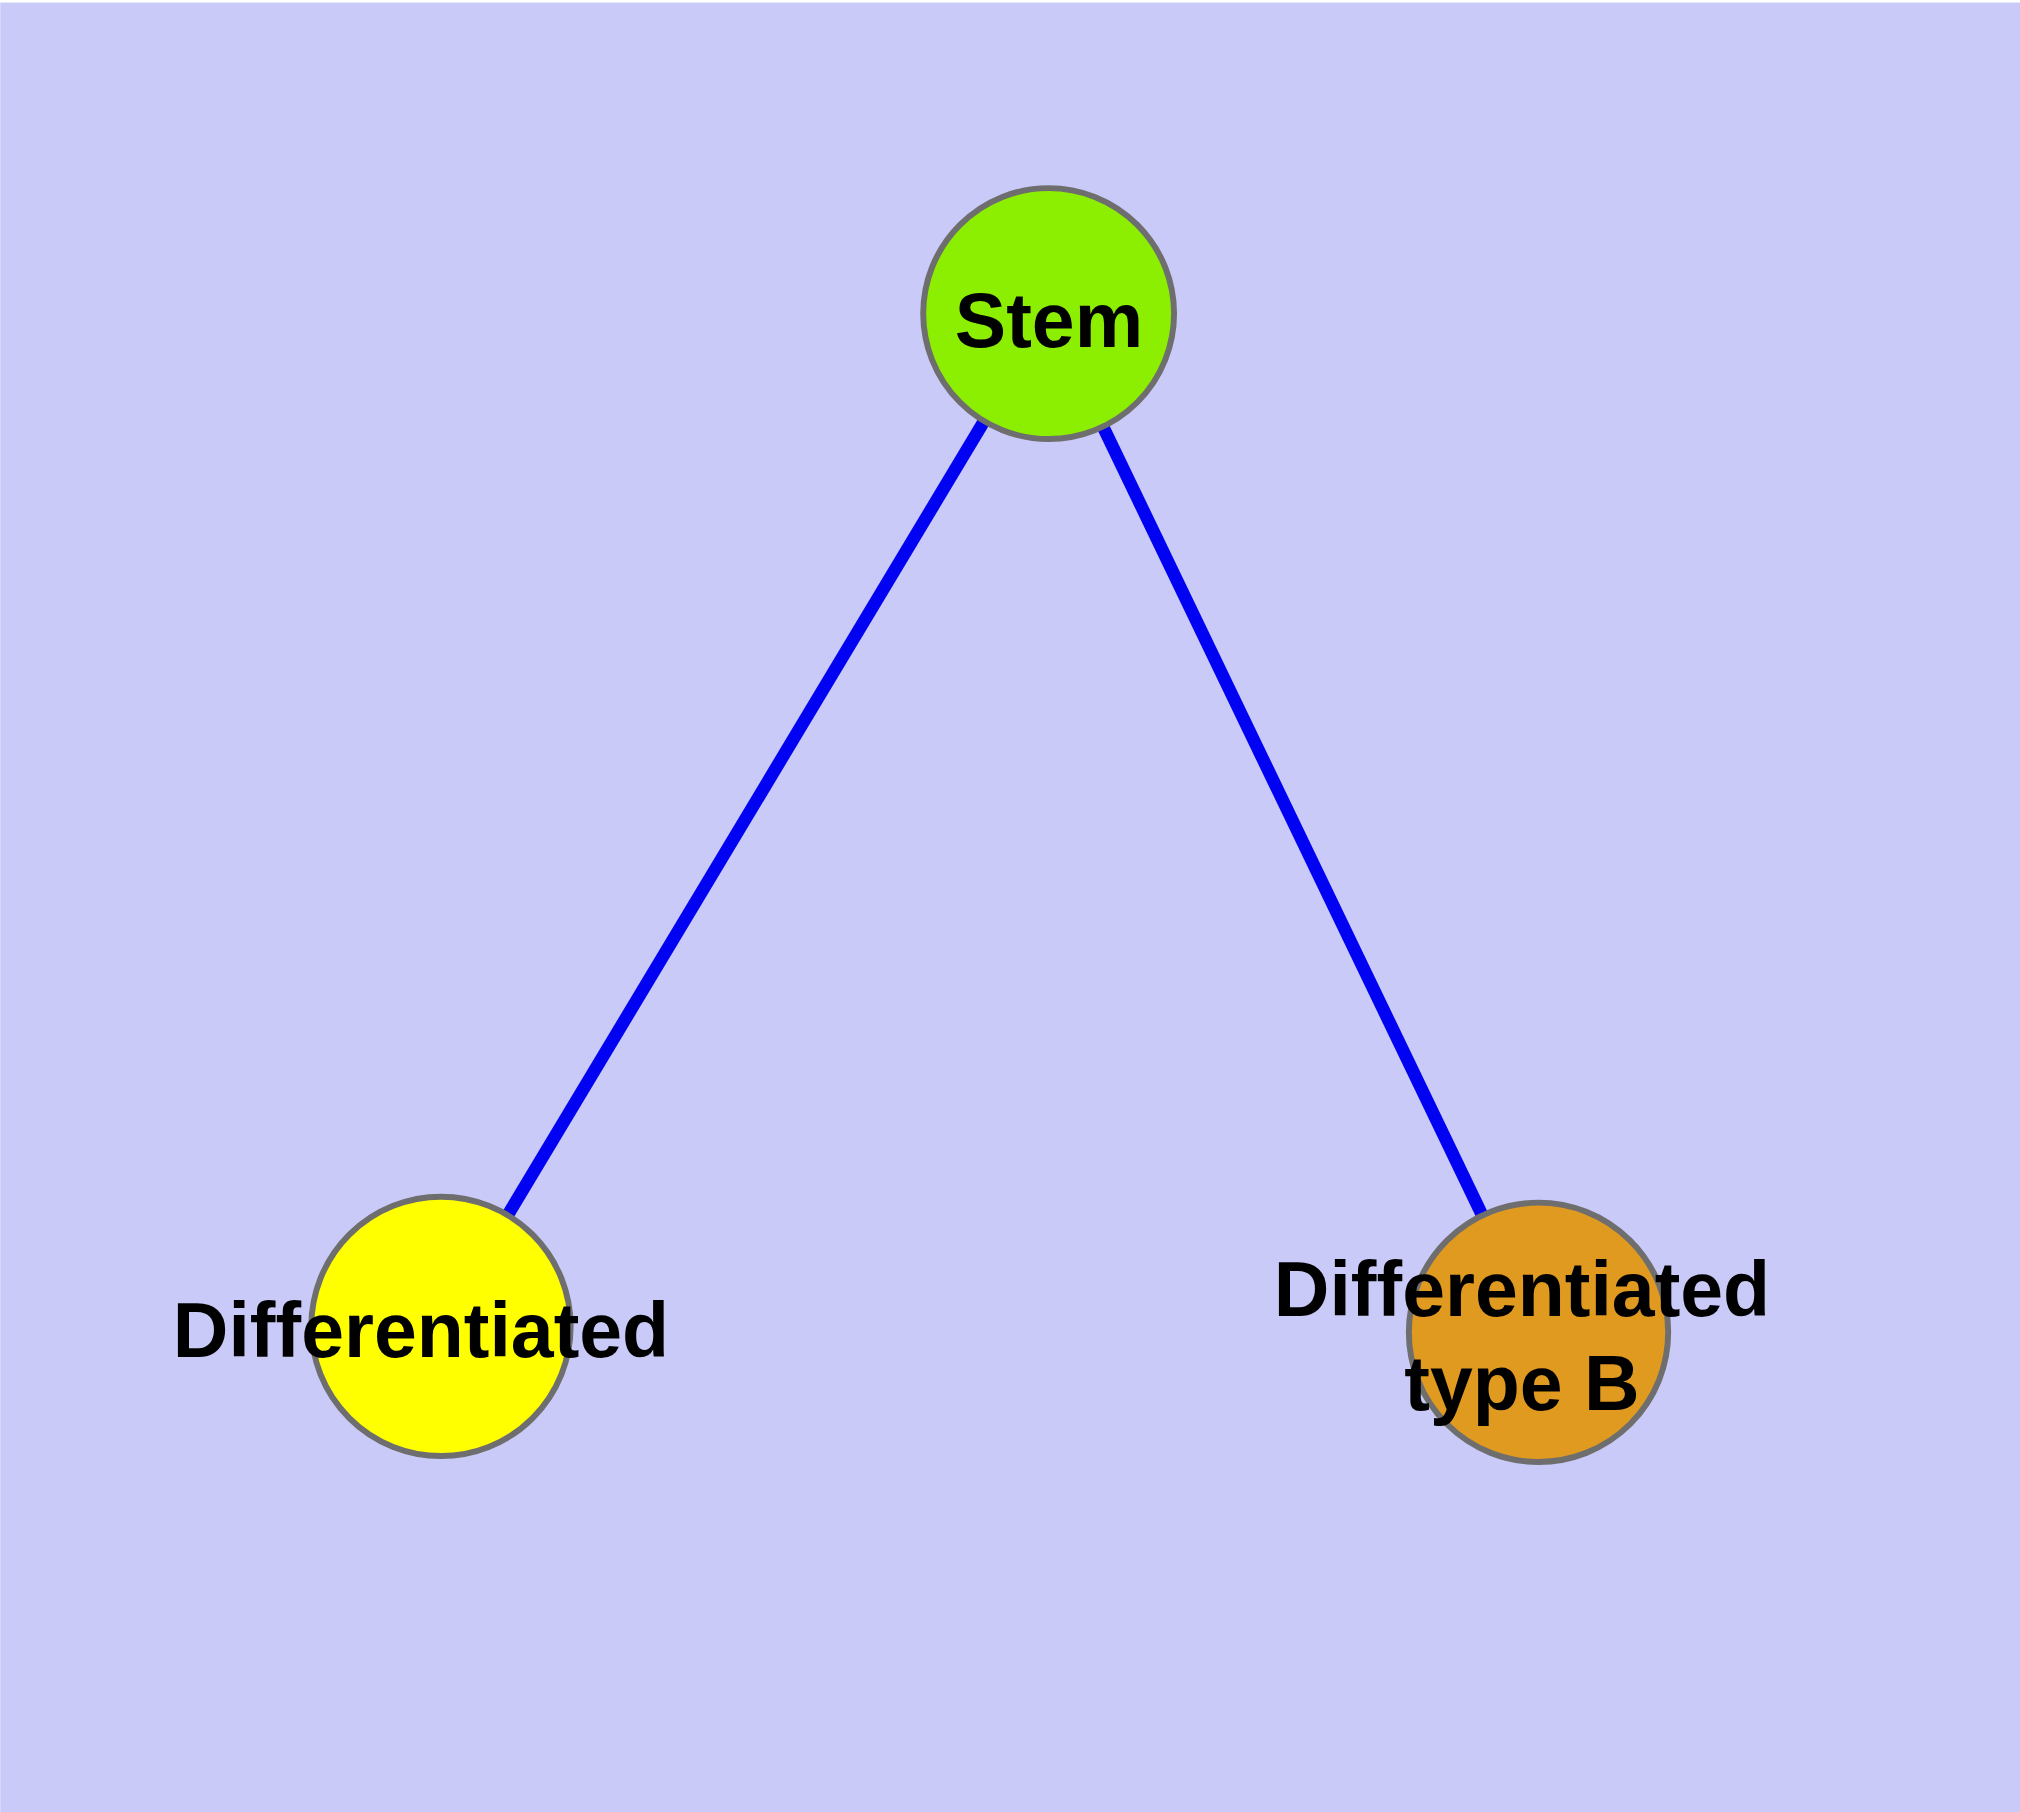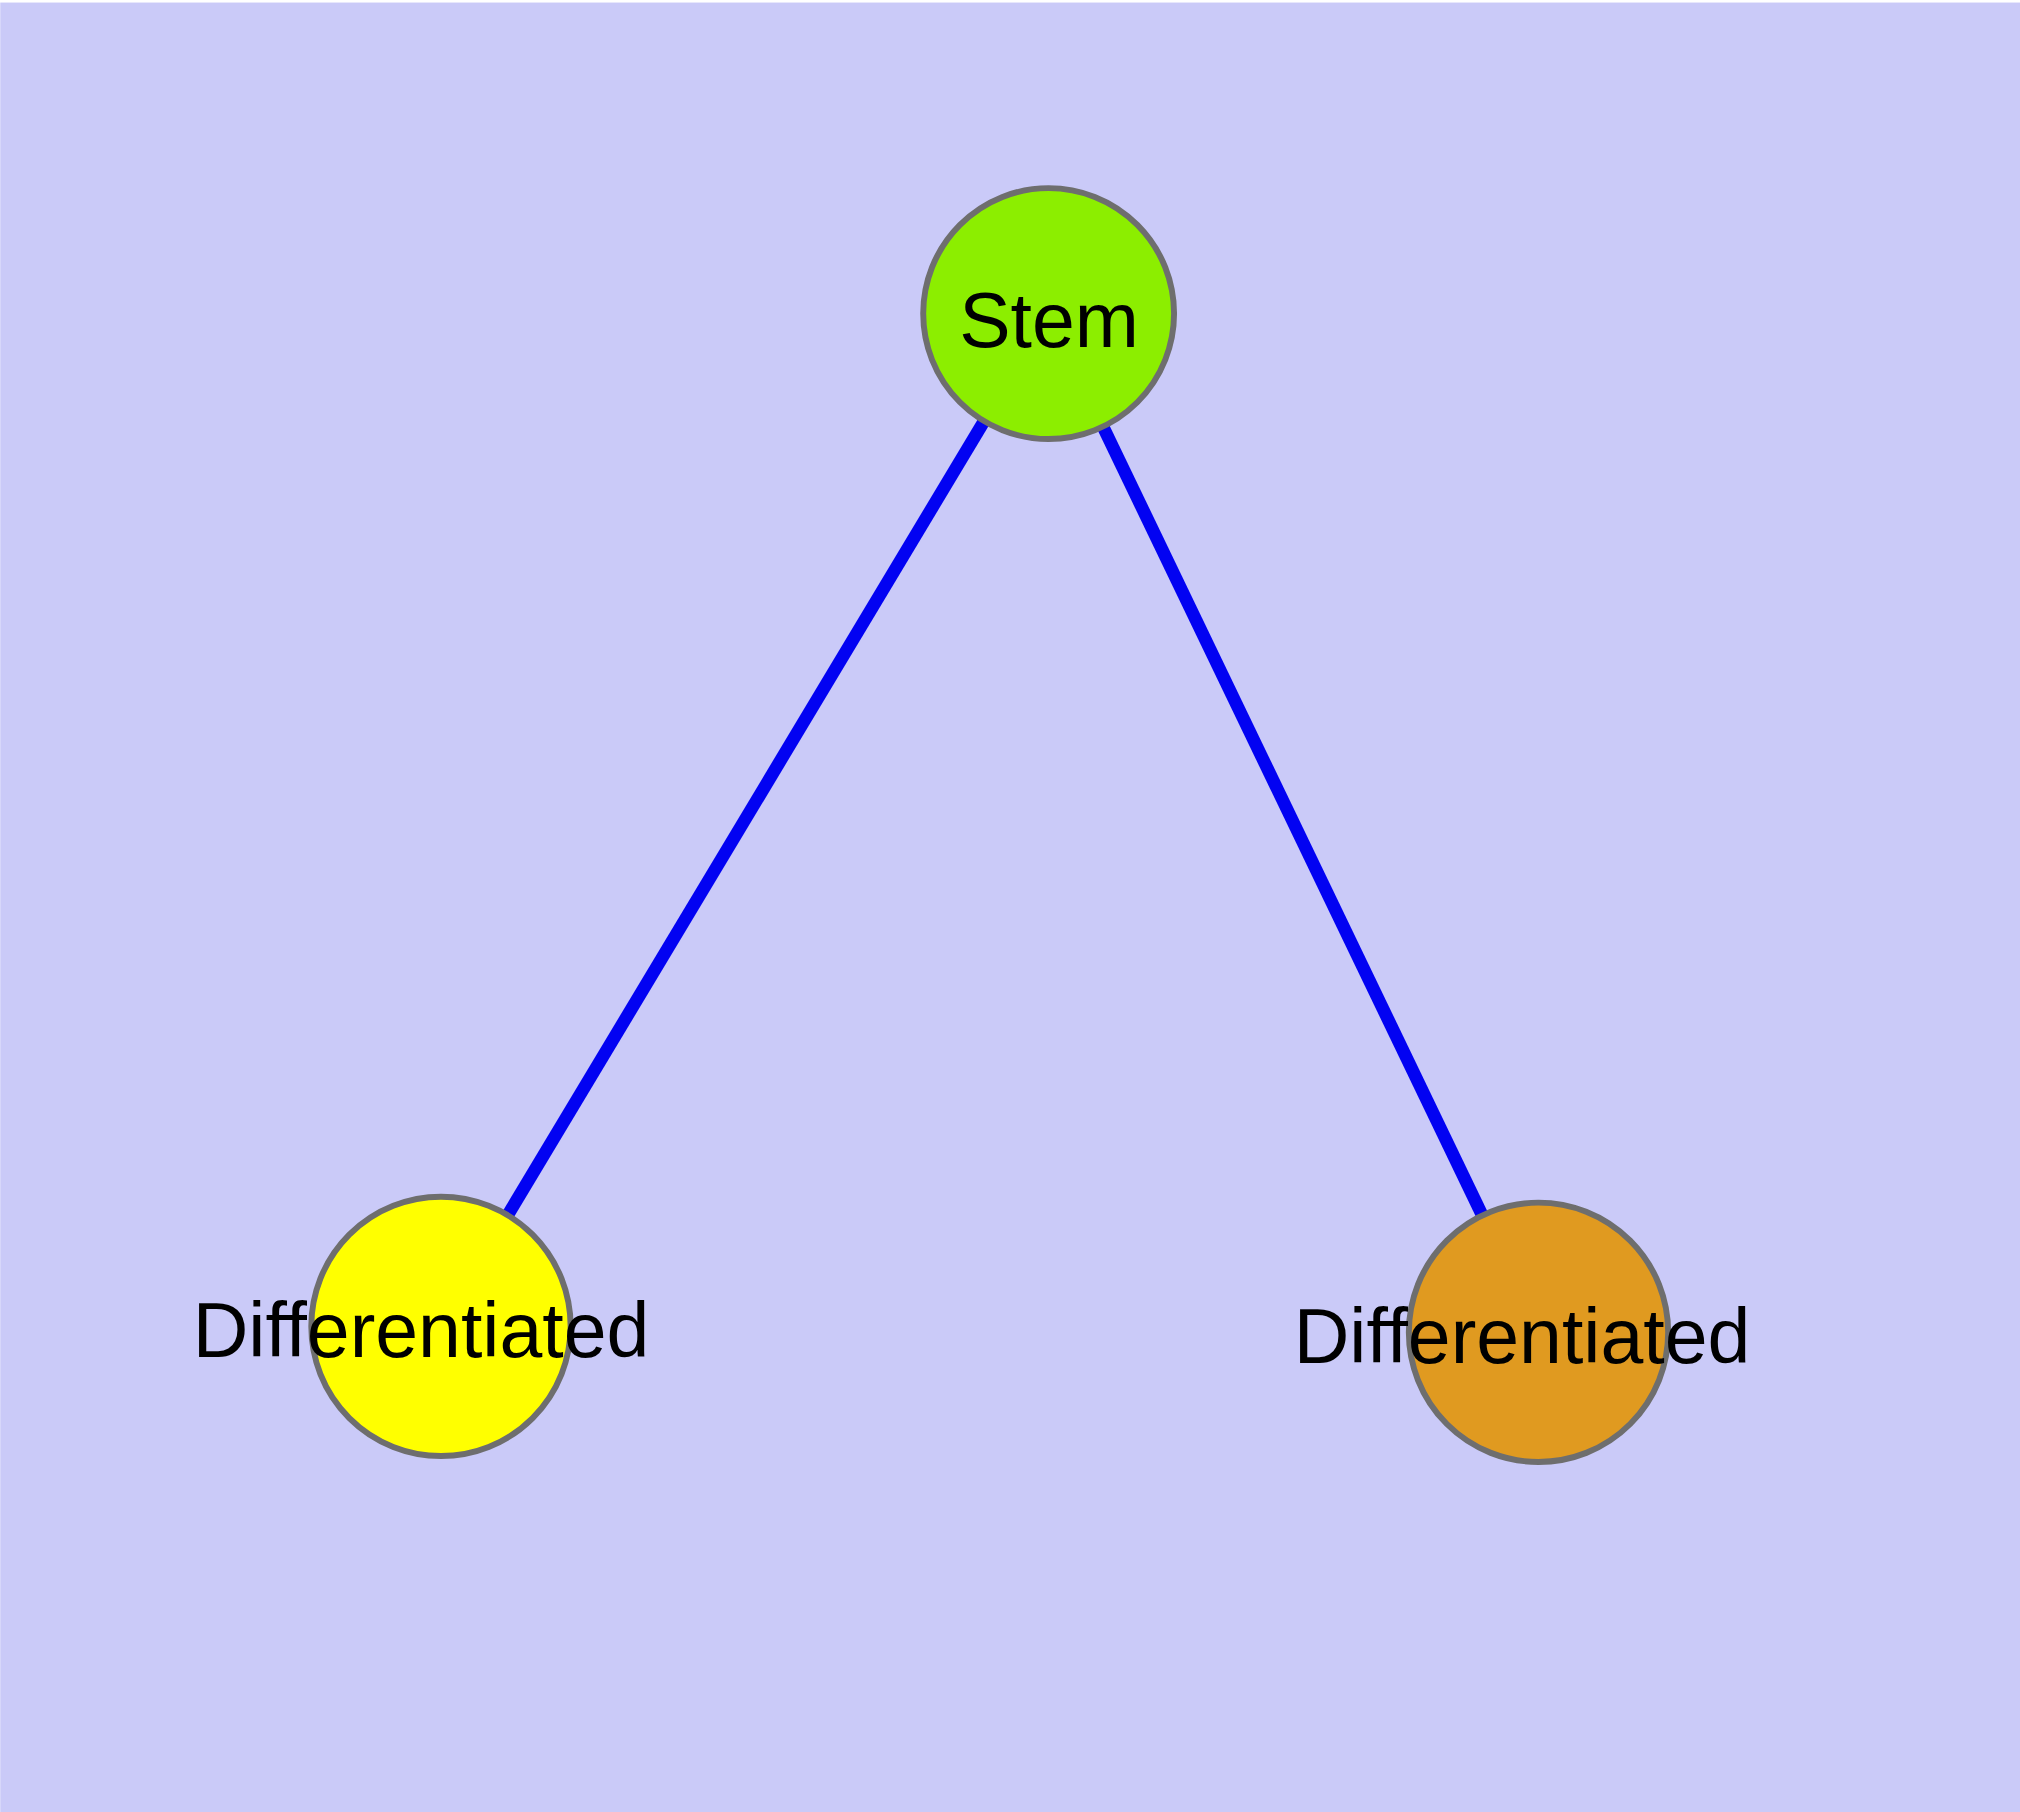--- a/index.html
+++ b/index.html
@@ -21,21 +21,21 @@
     left: 0;
     top: 0;
     width: 2021px;
     height: 1812px;
     display: block;
   }
   .node-label {
     position: absolute;
     transform: translate(-50%, -50%);
     color: #000000;
-    font-weight: 400;
+    font-weight: 700;
     font-size: 77px;
     line-height: 94px;
     text-align: center;
     white-space: nowrap;
     letter-spacing: 0;
   }
   .node-label span { display: block; }
 </style>
 </head>
 <body>
@@ -53,15 +53,16 @@
   <div class="node-label" style="left: 1049px; top: 320px; color: rgb(0, 0, 0);">
     <span>Stem</span>
   </div>
 
   <div class="node-label" style="left: 421px; top: 1330px; color: rgb(0, 0, 0);">
     <span>Differentiated</span>
   </div>
 
   <div class="node-label" style="left: 1522px; top: 1336px; color: rgb(0, 0, 0);">
     <span>Differentiated</span>
+    <span>type B</span>
   </div>
 </div>
 
 
 </body></html>

